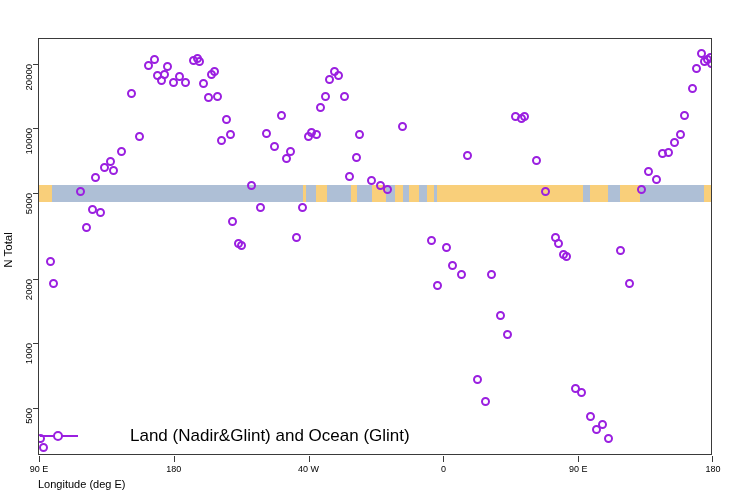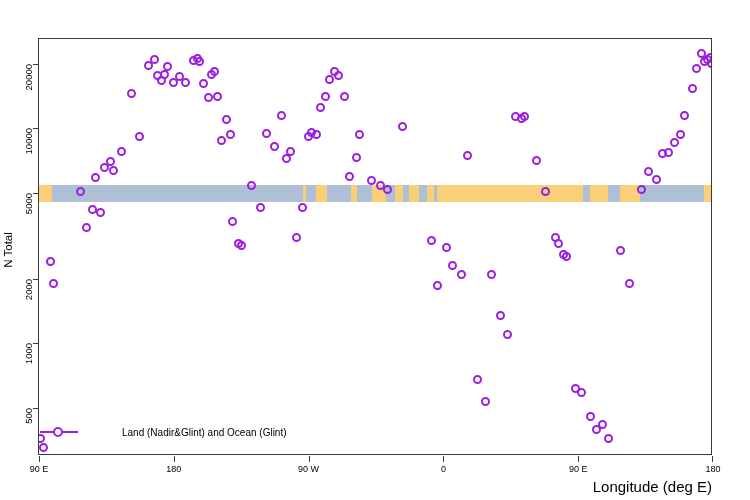--- a/index.html
+++ b/index.html
@@ -27,29 +27,29 @@
 
   
   .ytick{position:absolute;left:-6px;width:6px;height:0;border-top:1.4px solid #3a3a3a;}
   .xtick{position:absolute;top:0;width:0;height:6px;border-left:1.4px solid #3a3a3a;}
   .xlab{position:absolute;top:8px;font-size:9px;white-space:nowrap;transform:translateX(-50%);}
 
   #ylabel{position:absolute;left:2px;top:50%;transform:translateY(-50%);
           font-size:11.5px;white-space:nowrap;
           writing-mode:vertical-rl;transform-origin:center;}
   #ylabel-inner{transform:rotate(180deg);display:inline-block;}
-  #xlabel{position:absolute;left:38px;width:674px;top:478px;text-align:right;
-          font-size:15px;}
+  #xlabel{position:absolute;left:38px;width:674px;top:478px;text-align:left;
+          font-size:11px;}
 
   #legend{position:absolute;left:40px;top:426px;display:flex;align-items:center;gap:0;}
   #legend-sym{position:relative;width:38px;height:12px;}
   #legend-sym .lline{position:absolute;left:0;top:5px;width:38px;height:2.4px;background:#9a1fe0;}
   #legend-sym .lmark{position:absolute;left:13px;top:1px;width:10px;height:10px;
                      border:2.6px solid #9a1fe0;border-radius:50%;box-sizing:border-box;background:#fff;}
-  #legend-label{font-size:10px;white-space:nowrap;padding-left:44px;}
+  #legend-label{font-size:17px;margin-left:8px;white-space:nowrap;padding-left:44px;}
 </style>
 </head>
 <body>
 
 <div id="root">
 
 
   <div id="ylabel">
     <span id="ylabel-inner">N Total</span>
   </div>
@@ -193,21 +193,21 @@
         <div style="position: absolute; left: -46px; top: 89.2967px; width: 36px; height: 0px; font-size: 9.5px; line-height: 0px; text-align: right; white-space: nowrap; transform-origin: 100% 50%; transform: rotate(-90deg) translate(0px, 0px);">10000</div>
         <div class="ytick" style="top: 24.5191px;"></div>
         <div style="position: absolute; left: -46px; top: 24.5191px; width: 36px; height: 0px; font-size: 9.5px; line-height: 0px; text-align: right; white-space: nowrap; transform-origin: 100% 50%; transform: rotate(-90deg) translate(0px, 0px);">20000</div>
       </div>
     <div id="xaxis-layer" style="position: absolute; left: 0px; top: 417px; width: 674px;">
         <div class="xtick" style="left: 0px;"></div>
         <div class="xlab" style="left: 0px;">90 E</div>
         <div class="xtick" style="left: 134.8px;"></div>
         <div class="xlab" style="left: 134.8px;">180</div>
         <div class="xtick" style="left: 269.6px;"></div>
-        <div class="xlab" style="left: 269.6px;">90 W</div>
+        <div class="xlab" style="left: 269.6px;">40 W</div>
         <div class="xtick" style="left: 404.4px;"></div>
         <div class="xlab" style="left: 404.4px;">0</div>
         <div class="xtick" style="left: 539.2px;"></div>
         <div class="xlab" style="left: 539.2px;">90 E</div>
         <div class="xtick" style="left: 673px;"></div>
         <div class="xlab" style="left: 674px;">180</div>
       </div>
   </div>
 
   <div id="xlabel">Longitude (deg E)</div>

